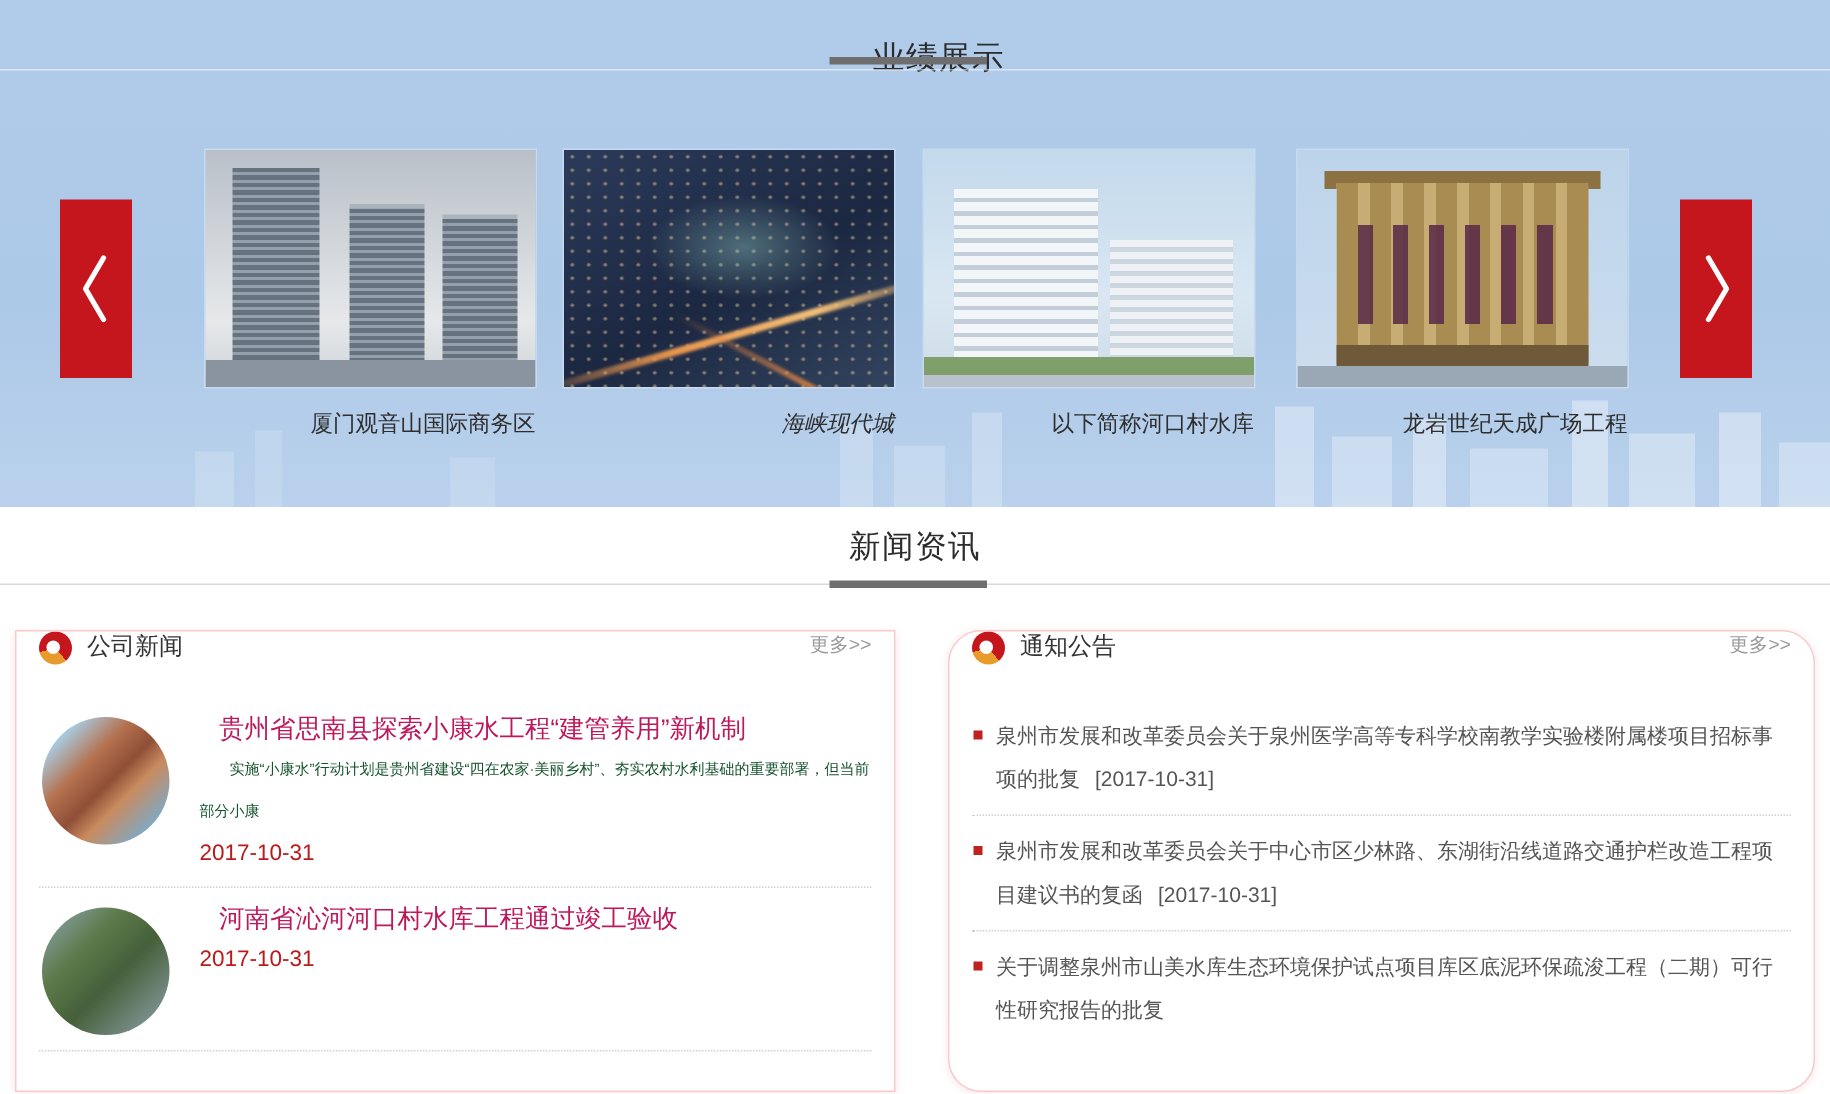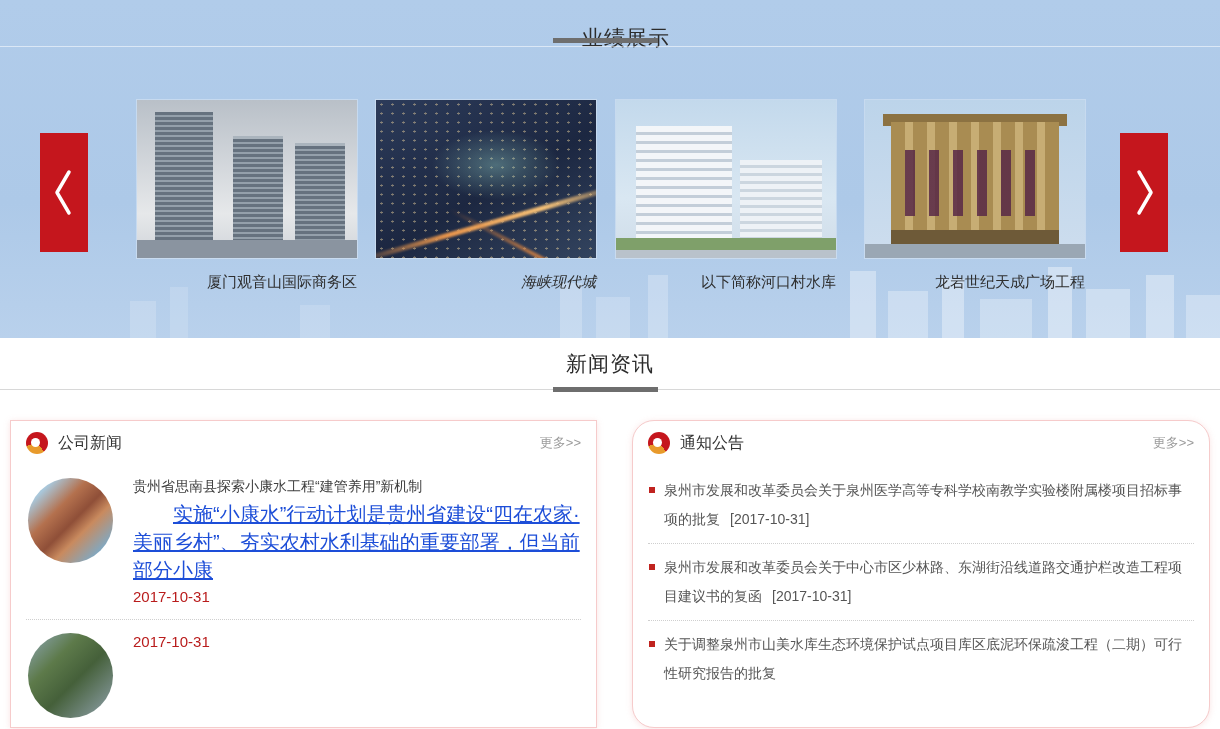--- a/index.html
+++ b/index.html
@@ -88,37 +88,37 @@
   .news-rule { position:absolute; top:389px; left:0; width:1220px; height:1px; background:#d8d8d8; }
   .news-rule-bar { position:absolute; top:387px; left:553px; width:105px; height:5px; background:#6e6e6e; }
 
   .panel {
     position:absolute; top:420px; height:308px; background:#fff; overflow:hidden;
     border:1px solid #f6cbcb; box-shadow:0 1px 6px rgba(236,160,160,.28);
   }
   .panel-left  { left:10px;  width:587px; }
   .panel-right { left:632px; width:578px;border-radius:22px; }
 
-  .panel-head { display:flex; align-items:center; height:44px; padding:0 15px; }
+  .panel-head { display:flex; align-items:flex-start; height:44px; padding:0 15px; }
   .logo-icon { width:22px; height:22px; border-radius:50%; position:relative; flex:0 0 22px;
     background:conic-gradient(from 140deg,#e89a2b 0 115deg,#c5161d 115deg 360deg); }
   .logo-inner { position:absolute; left:5px; top:6px; width:9px; height:9px; background:#fff; border-radius:50%; }
   .panel-title { font-size:16px; color:#333; margin-left:10px; }
   .more-link { margin-left:auto; font-size:13px; color:#9b9b9b; text-decoration:none; cursor:pointer; }
 
   
   .nlist { list-style:none; margin:0; padding:0 15px; }
   .nitem { display:flex; padding:9px 0 10px; }
   .nitem + .nitem { border-top:1px dotted #cfcfcf; }
   .thumb { flex:0 0 85px; width:85px; height:85px; border-radius:50%; margin:4px 20px 0 2px; }
   .thumb-1 { background:linear-gradient(135deg,#93bcd6 0%,#a9c7da 16%,#b4714e 36%,#8f4f38 52%,#c98a5e 64%,#7fa9c4 86%,#9fc3da 100%); }
   .thumb-2 { background:linear-gradient(135deg,#8fa8b8 0%,#5d7a4a 32%,#45603a 56%,#93a4b0 100%); }
   .nbody { flex:1; min-width:0; }
-  .ntitle { display:block; font-size:14px; color:#404040; margin:1px 0 3px; text-decoration:none; cursor:pointer; line-height:22px; }
-  .nsum { margin:0; font-size:20px; color:#1d4ed8; line-height:28px; text-indent:2em;text-decoration:underline; }
+  .ntitle { display:block; font-size:17px; color:#be185d; margin:1px 13px 3px; text-decoration:none; cursor:pointer; line-height:22px; }
+  .nsum { margin:0; font-size:10px; color:#14532d; line-height:28px; text-indent:2em; }
   .ndate { font-size:15px; color:#b91c1c; line-height:25px; }
 
   
   .tlist { list-style:none; margin:2px 0 0; padding:0 15px; }
   .titem { position:relative; padding:9px 0 9px 16px; font-size:14px; color:#555; line-height:29px; cursor:pointer; }
   .titem + .titem { border-top:1px dotted #cfcfcf; }
   .bullet { position:absolute; left:1px; top:20px; width:6px; height:6px; background:#c0231f; }
   .tdate { margin-left:10px; }
 </style>
 </head>
@@ -218,20 +218,21 @@
       <span class="thumb thumb-1"></span>
       <div class="nbody">
         <a class="ntitle">贵州省思南县探索小康水工程“建管养用”新机制</a>
         <p class="nsum">实施“小康水”行动计划是贵州省建设“四在农家·美丽乡村”、夯实农村水利基础的重要部署，但当前部分小康</p>
         <div class="ndate">2017-10-31</div>
       </div>
     </li>
     <li class="nitem">
       <span class="thumb thumb-2"></span>
       <div class="nbody">
+        <a class="ntitle">河南省沁河河口村水库工程通过竣工验收</a>
         <div class="ndate">2017-10-31</div>
       </div>
     </li>
     <li class="nitem">
       
       
     </li>
   </ul>
 </div>
 

